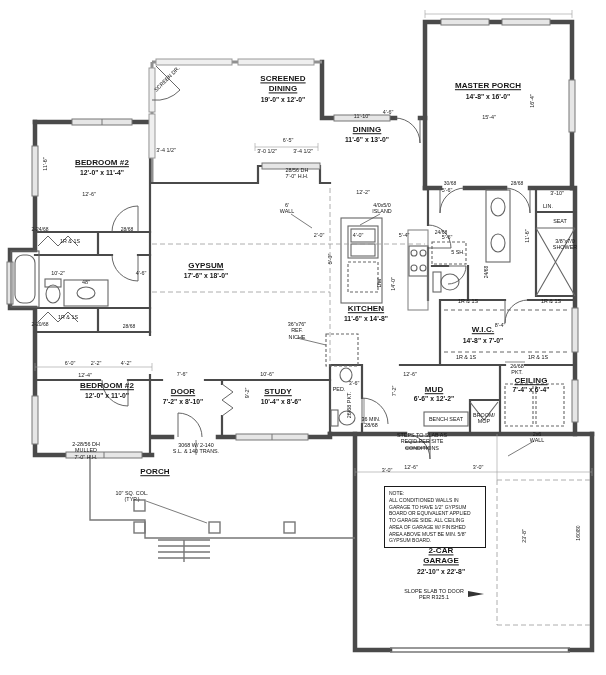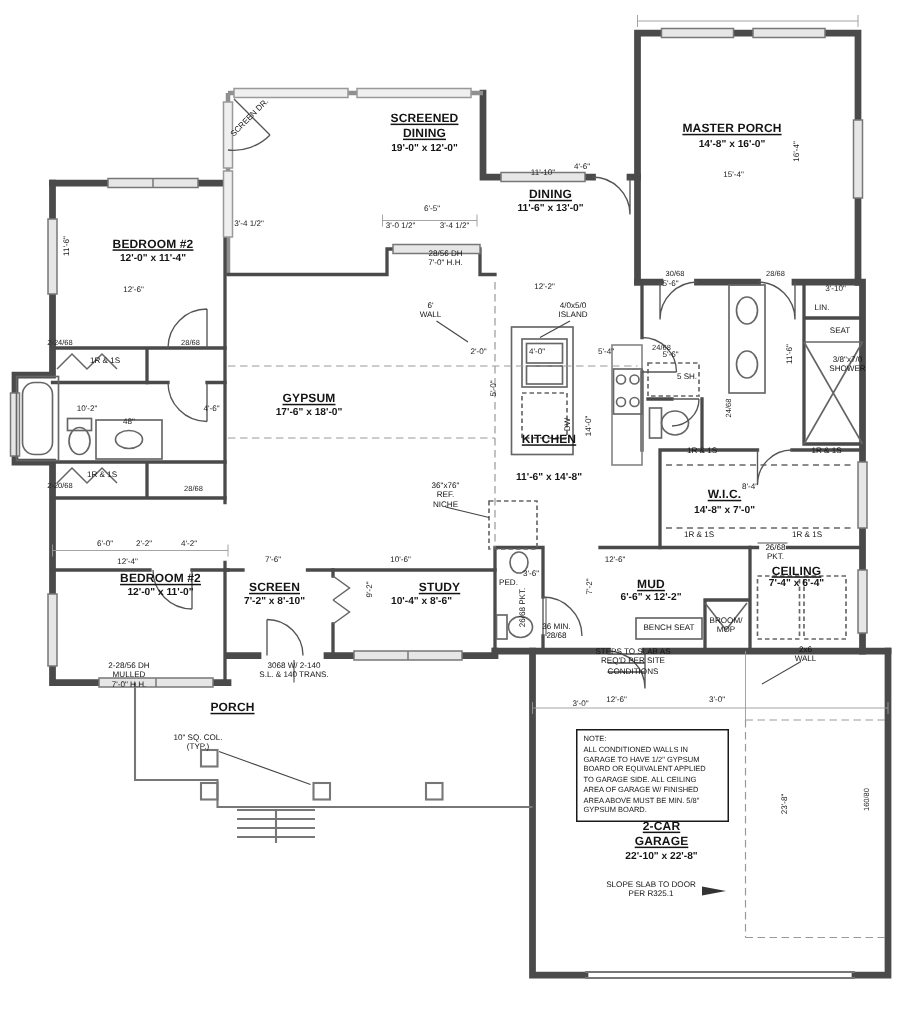--- a/index.html
+++ b/index.html
@@ -186,29 +186,29 @@
 DINING</div>
 <div class="lbl rd" style="left:283px;top:100px">19'-0" x 12'-0"</div>
 <div class="lbl rn" style="left:488px;top:86px">MASTER PORCH</div>
 <div class="lbl rd" style="left:488px;top:97px">14'-8" x 16'-0"</div>
 <div class="lbl rn" style="left:367px;top:130px">DINING</div>
 <div class="lbl rd" style="left:367px;top:140px">11'-6" x 13'-0"</div>
 <div class="lbl rn" style="left:102px;top:163px">BEDROOM #2</div>
 <div class="lbl rd" style="left:102px;top:173px">12'-0" x 11'-4"</div>
 <div class="lbl rn" style="left:206px;top:266px">GYPSUM</div>
 <div class="lbl rd" style="left:206px;top:276px">17'-6" x 18'-0"</div>
-<div class="lbl rn" style="left:366px;top:293px">KITCHEN</div>
+<div class="lbl rn" style="left:366px;top:309px">KITCHEN</div>
 <div class="lbl rd" style="left:366px;top:319px">11'-6" x 14'-8"</div>
 <div class="lbl rn" style="left:483px;top:330px">W.I.C.</div>
 <div class="lbl rd" style="left:483px;top:341px">14'-8" x 7'-0"</div>
 <div class="lbl rn" style="left:107px;top:386px">BEDROOM #2</div>
 <div class="lbl rd" style="left:107px;top:396px">12'-0" x 11'-0"</div>
-<div class="lbl rn" style="left:183px;top:392px">SCREEN</div>
+<div class="lbl rn" style="left:183px;top:392px">DOOR</div>
 <div class="lbl rd" style="left:183px;top:402px">7'-2" x 8'-10"</div>
-<div class="lbl rn" style="left:293px;top:392px">STUDY</div>
+<div class="lbl rn" style="left:278px;top:392px">STUDY</div>
 <div class="lbl rd" style="left:281px;top:402px">10'-4" x 8'-6"</div>
 <div class="lbl rn" style="left:434px;top:390px">MUD</div>
 <div class="lbl rd" style="left:434px;top:399px">6'-6" x 12'-2"</div>
 <div class="lbl rn" style="left:531px;top:381px">CEILING</div>
 <div class="lbl rd" style="left:531px;top:390px">7'-4" x 6'-4"</div>
 <div class="lbl rn" style="left:155px;top:472px">PORCH</div>
 <div class="lbl rn" style="left:441px;top:556px">2-CAR
 GARAGE</div>
 <div class="lbl rd" style="left:441px;top:572px">22'-10" x 22'-8"</div>
 

